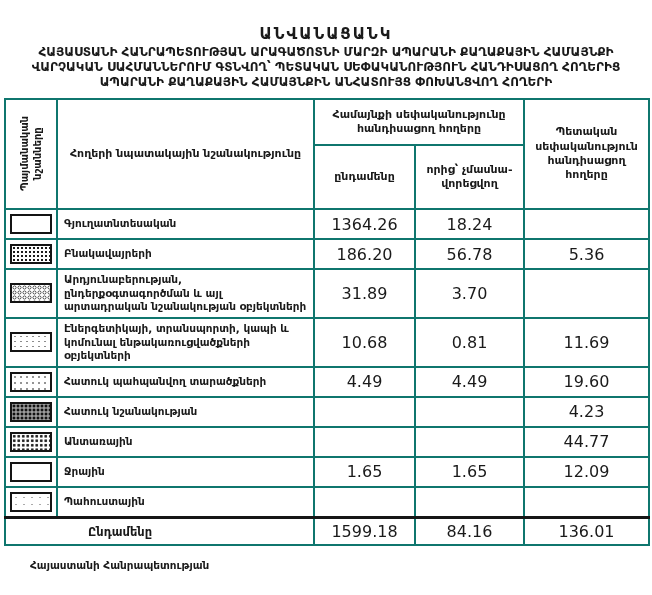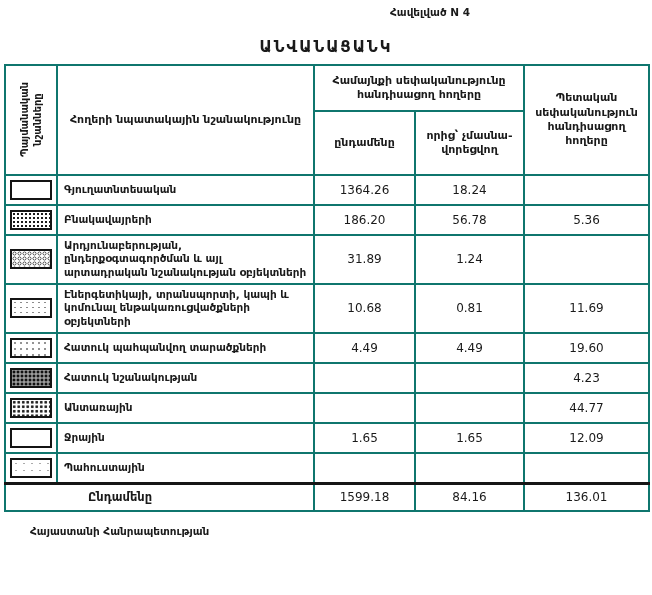--- a/index.html
+++ b/index.html
@@ -37,39 +37,39 @@
   .pat-darkest{background-color:#9a9a9a;background-image:radial-gradient(#111 1.3px,transparent 1.7px);background-size:4px 4px;}
   .pat-rings{background-image:radial-gradient(circle,#ffffff 0.8px,#3a3a3a 1.6px,transparent 2.3px);background-size:5px 5px;}
   .pat-light{background-image:radial-gradient(#8c8c8c 0.9px,transparent 1.2px);background-size:6px 5px;}
   .pat-sparse{background-image:radial-gradient(#949494 0.9px,transparent 1.2px);background-size:6px 6px;}
   .pat-faint{background-image:radial-gradient(#ababab 0.8px,transparent 1.1px);background-size:8px 7px;}
   .c-label{
     font-size:10.5px;font-weight:bold;text-align:left;vertical-align:middle;
     padding:3px 6px;line-height:1.3;height:26px;margin-top:24px;
   }
   .c-num{
-    font-size:12px;font-weight:normal;text-align:center;vertical-align:middle;
+    font-size:16px;font-weight:normal;text-align:center;vertical-align:middle;
     padding:2px 3px;height:26px;font-family:"DejaVu Sans",sans-serif;
   }
   .total-row td{border-top:3px solid #151515;height:28px;}
   .total-label{font-size:11.5px;font-weight:bold;text-align:left;padding:4px 6px 4px 82px;vertical-align:middle;}
   .footer{display:flex;justify-content:space-between;align-items:flex-end;margin:13px 30px 0 30px;}
   .footer-left{font-size:10.5px;font-weight:bold;line-height:1.3;}
 </style>
 </head>
 <body>
 
 <div class="page">
 
   <div class="appendix">
-    <div>Հավելված N 4</div>
   </div>
 
   <div class="title-block">
     <div class="doc-title">ԱՆՎԱՆԱՑԱՆԿ</div>
+    <div class="doc-subtitle">ՀԱՅԱՍՏԱՆԻ ՀԱՆՐԱՊԵՏՈՒԹՅԱՆ ԱՐԱԳԱԾՈՏՆԻ ՄԱՐԶԻ ԱՊԱՐԱՆԻ ՔԱՂԱՔԱՅԻՆ ՀԱՄԱՅՆՔԻ ՎԱՐՉԱԿԱՆ ՍԱՀՄԱՆՆԵՐՈՒՄ ԳՏՆՎՈՂ՝ ՊԵՏԱԿԱՆ ՍԵՓԱԿԱՆՈՒԹՅՈՒՆ ՀԱՆԴԻՍԱՑՈՂ ՀՈՂԵՐԻՑ ԱՊԱՐԱՆԻ ՔԱՂԱՔԱՅԻՆ ՀԱՄԱՅՆՔԻՆ ԱՆՀԱՏՈՒՅՑ ՓՈԽԱՆՑՎՈՂ ՀՈՂԵՐԻ</div>
   </div>
 
   <table class="land-table">
     <colgroup>
       <col style="width:52px">
         <col style="width:257px">
         <col style="width:101px">
         <col style="width:109px">
         <col style="width:125px">
     </colgroup>
@@ -105,21 +105,21 @@
     <td class="c-num">186.20</td>
     <td class="c-num">56.78</td>
     <td class="c-num">5.36</td>
   </tr>
         <tr>
     <td class="c-sym">
       <div class="swatch pat-rings"></div>
     </td>
     <td class="c-label">Արդյունաբերության, ընդերքօգտագործման և այլ արտադրական նշանակության օբյեկտների</td>
     <td class="c-num">31.89</td>
-    <td class="c-num">1.24</td>
+    <td class="c-num">3.70</td>
     <td class="c-num"></td>
   </tr>
         <tr>
     <td class="c-sym">
       <div class="swatch pat-light"></div>
     </td>
     <td class="c-label">Էներգետիկայի, տրանսպորտի, կապի և կոմունալ ենթակառուցվածքների օբյեկտների</td>
     <td class="c-num">10.68</td>
     <td class="c-num">0.81</td>
     <td class="c-num">11.69</td>

